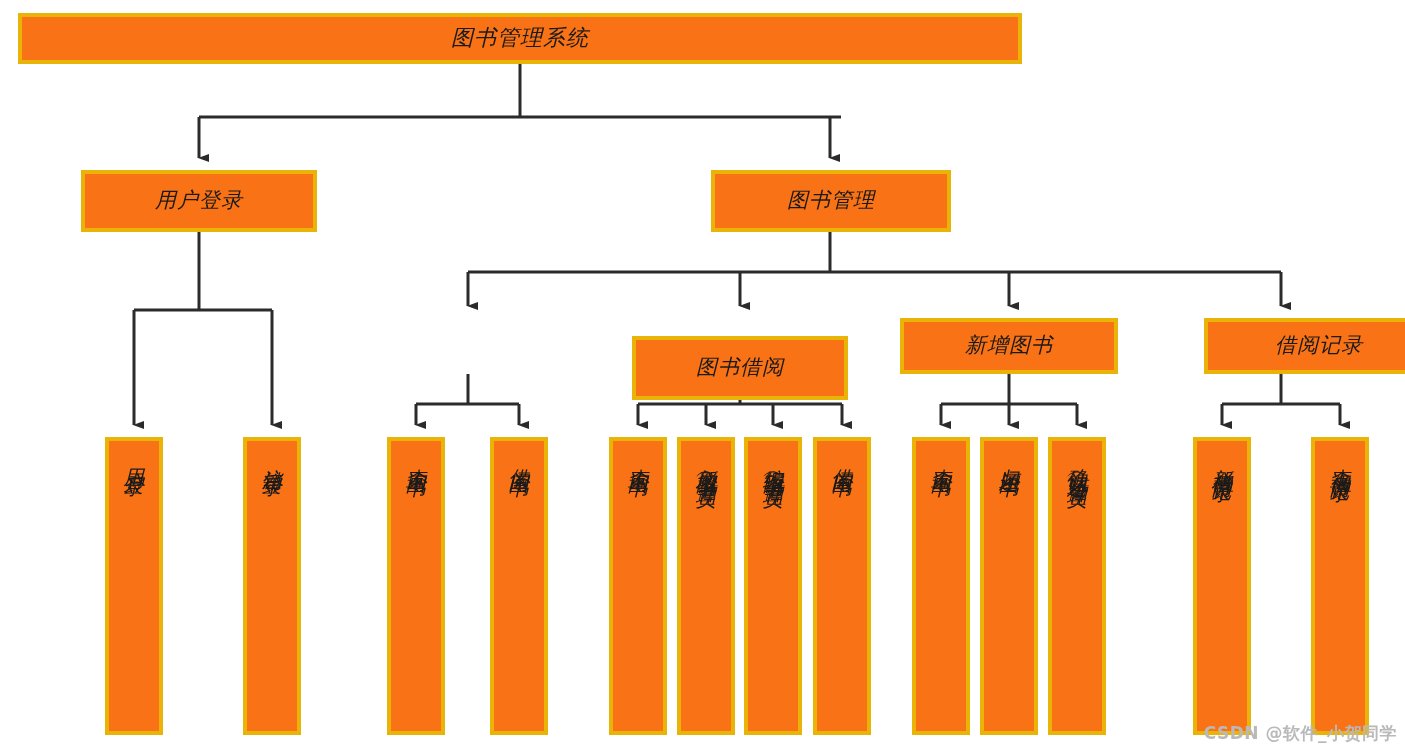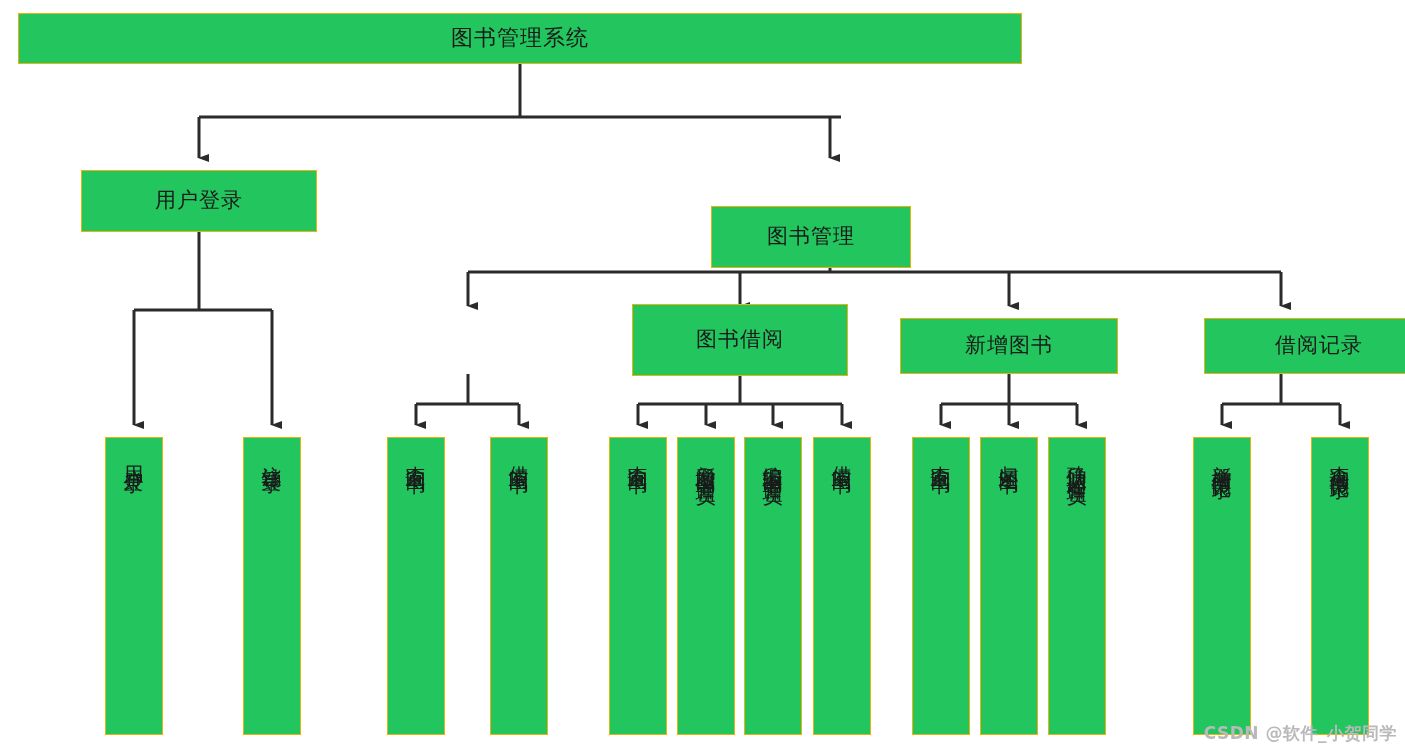--- a/index.html
+++ b/index.html
@@ -22,26 +22,27 @@
     position: absolute;
     left: 0;
     top: 0;
     width: 1405px;
     height: 747px;
     pointer-events: none;
   }
   .node {
     position: absolute;
     box-sizing: border-box;
-    background: #22c55e;
-    border: 1px solid #eab308;
+    background: #f97316;
+    border: 4px solid #eab308;
     display: flex;
     align-items: center;
     justify-content: center;
     color: #1a1a1a;
+    font-style: italic;
   }
   .node.horizontal {
     font-size: 21px;
     letter-spacing: 1px;
     line-height: 1.2;
     text-align: center;
   }
   .node.root {
     font-size: 22px;
   }
@@ -127,25 +128,25 @@
     </g>
   </svg>
 
   <div class="node horizontal root" style="left:18px; top:13px; width:1004px; height:51px;">
     <span>图书管理系统</span>
   </div>
 
   <div class="node horizontal" style="left:81px; top:170px; width:236px; height:62px;">
     <span>用户登录</span>
   </div>
-  <div class="node horizontal" style="left:711px; top:170px; width:200px; height:62px;margin-top:36px;">
+  <div class="node horizontal" style="left:711px; top:170px; width:240px; height:62px;">
     <span>图书管理</span>
   </div>
 
-  <div class="node horizontal" style="left:632px; top:304px; width:216px; height:72px;">
+  <div class="node horizontal" style="left:632px; top:336px; width:216px; height:64px;">
     <span>图书借阅</span>
   </div>
   <div class="node horizontal" style="left:900px; top:318px; width:218px; height:56px;">
     <span>新增图书</span>
   </div>
   <div class="node horizontal" style="left:1204px; top:318px; width:230px; height:56px;">
     <span>借阅记录</span>
   </div>
 
   <div class="node leaf" style="left:105px; top:437px; width:58px; height:298px;">

